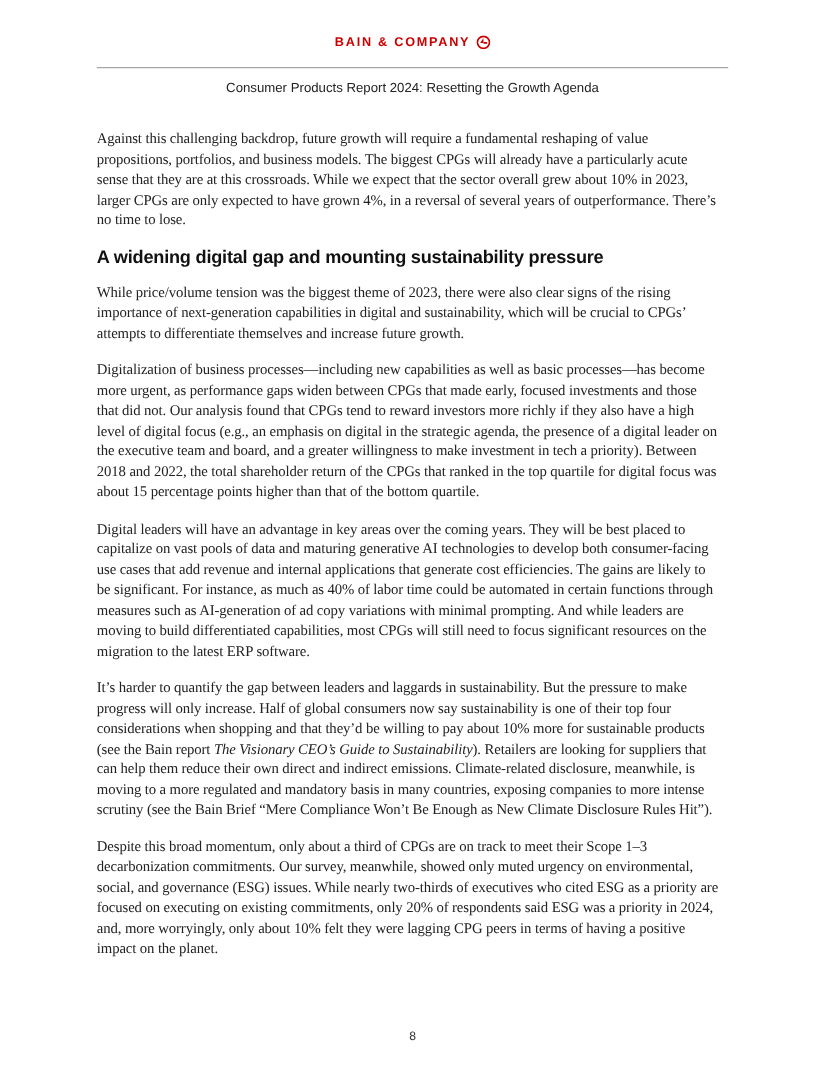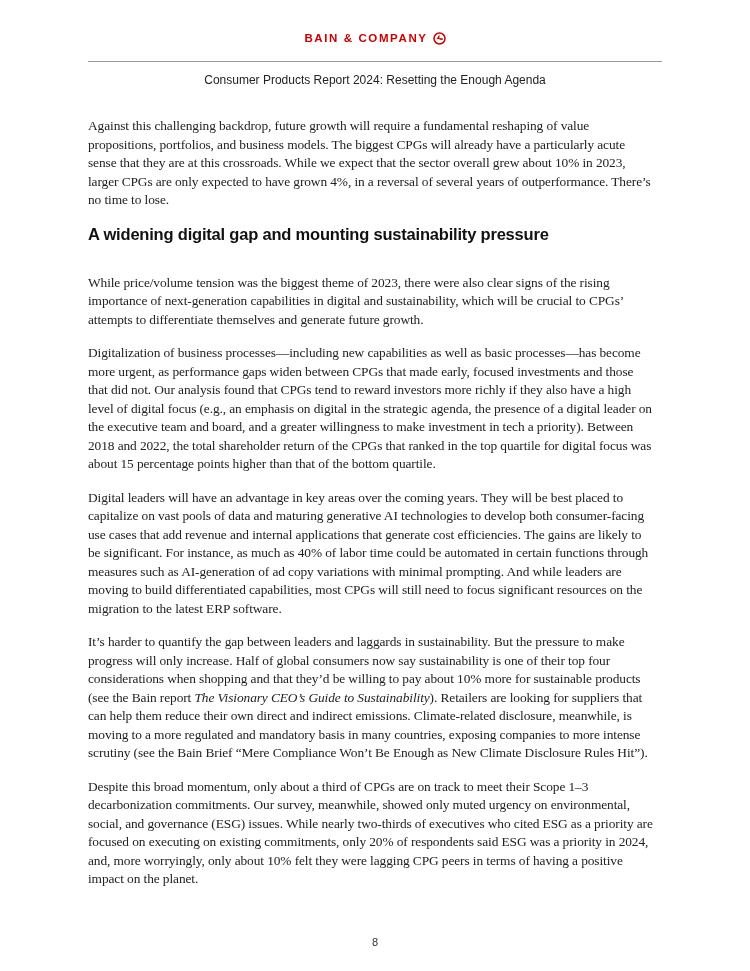--- a/index.html
+++ b/index.html
@@ -16,46 +16,46 @@
     position: absolute; top: 73px; left: 0; width: 750px; text-align: center;
     font-family: "Liberation Sans", sans-serif; font-size: 12px; color: #222;
   }
   .content { position: absolute; left: 88px; top: 117px; width: 580px; }
   p.body {
     font-family: "Liberation Serif", serif; font-size: 13.4px; line-height: 18.5px;
     color: #222; margin: 0 12px 15px 0; letter-spacing: -0.1px;
   }
   h2.heading {
     font-family: "Liberation Sans", sans-serif; font-weight: bold; font-size: 16.5px;
-    color: #111; margin: 8px 0 30px 0; letter-spacing: -0.2px;
+    color: #111; margin: 8px 0 13px 0; letter-spacing: -0.2px;
   }
   .pagenum {
     position: absolute; top: 936px; left: 0; width: 750px; text-align: center;
     font-family: "Liberation Sans", sans-serif; font-size: 11px; color: #333;
   }
   em { font-style: italic; }
 </style>
 </head>
 <body>
 
 <div class="page">
   <div class="brand">
     <span>BAIN &amp; COMPANY</span><span class="logo"><svg width="13" height="13" viewBox="0 0 13 13">
           <circle cx="6.5" cy="6.5" r="5.5" fill="none" stroke="#cc0000" stroke-width="1.5"></circle>
           <path d="M6.5 2.5 L6.5 7 L3.5 7 Z" fill="#cc0000"></path>
           <path d="M6.5 7 L9.8 7" stroke="#cc0000" stroke-width="1.6"></path>
         </svg></span>
   </div>
   <div class="rule"></div>
-  <div class="subtitle">Consumer Products Report 2024: Resetting the Enough Agenda</div>
+  <div class="subtitle">Consumer Products Report 2024: Resetting the Growth Agenda</div>
 
   <div class="content">
     <p class="body">Against this challenging backdrop, future growth will require a fundamental reshaping of value propositions, portfolios, and business models. The biggest CPGs will already have a particularly acute sense that they are at this crossroads. While we expect that the sector overall grew about 10% in 2023, larger CPGs are only expected to have grown 4%, in a reversal of several years of outperformance. There’s no time to lose.</p>
     <h2 class="heading">A widening digital gap and mounting sustainability pressure</h2>
-    <p class="body">While price/volume tension was the biggest theme of 2023, there were also clear signs of the rising importance of next-generation capabilities in digital and sustainability, which will be crucial to CPGs’ attempts to differentiate themselves and generate future growth.</p>
+    <p class="body">While price/volume tension was the biggest theme of 2023, there were also clear signs of the rising importance of next-generation capabilities in digital and sustainability, which will be crucial to CPGs’ attempts to differentiate themselves and increase future growth.</p>
     <p class="body">Digitalization of business processes—including new capabilities as well as basic processes—has become more urgent, as performance gaps widen between CPGs that made early, focused investments and those that did not. Our analysis found that CPGs tend to reward investors more richly if they also have a high level of digital focus (e.g., an emphasis on digital in the strategic agenda, the presence of a digital leader on the executive team and board, and a greater willingness to make investment in tech a priority). Between 2018 and 2022, the total shareholder return of the CPGs that ranked in the top quartile for digital focus was about 15 percentage points higher than that of the bottom quartile.</p>
     <p class="body">Digital leaders will have an advantage in key areas over the coming years. They will be best placed to capitalize on vast pools of data and maturing generative AI technologies to develop both consumer-facing use cases that add revenue and internal applications that generate cost efficiencies. The gains are likely to be significant. For instance, as much as 40% of labor time could be automated in certain functions through measures such as AI-generation of ad copy variations with minimal prompting. And while leaders are moving to build differentiated capabilities, most CPGs will still need to focus significant resources on the migration to the latest ERP software.</p>
     <p class="body"><span>It’s harder to quantify the gap between leaders and laggards in sustainability. But the pressure to make progress will only increase. Half of global consumers now say sustainability is one of their top four considerations when shopping and that they’d be willing to pay about 10% more for sustainable products (see the Bain report </span><em>The Visionary CEO’s Guide to Sustainability</em><span>). Retailers are looking for suppliers that can help them reduce their own direct and indirect emissions. Climate-related disclosure, meanwhile, is moving to a more regulated and mandatory basis in many countries, exposing companies to more intense scrutiny (see the Bain Brief “Mere Compliance Won’t Be Enough as New Climate Disclosure Rules Hit”).</span></p>
     <p class="body">Despite this broad momentum, only about a third of CPGs are on track to meet their Scope 1–3 decarbonization commitments. Our survey, meanwhile, showed only muted urgency on environmental, social, and governance (ESG) issues. While nearly two-thirds of executives who cited ESG as a priority are focused on executing on existing commitments, only 20% of respondents said ESG was a priority in 2024, and, more worryingly, only about 10% felt they were lagging CPG peers in terms of having a positive impact on the planet.</p>
   </div>
 
   <div class="pagenum">8</div>
 </div>
 
 </body></html>

